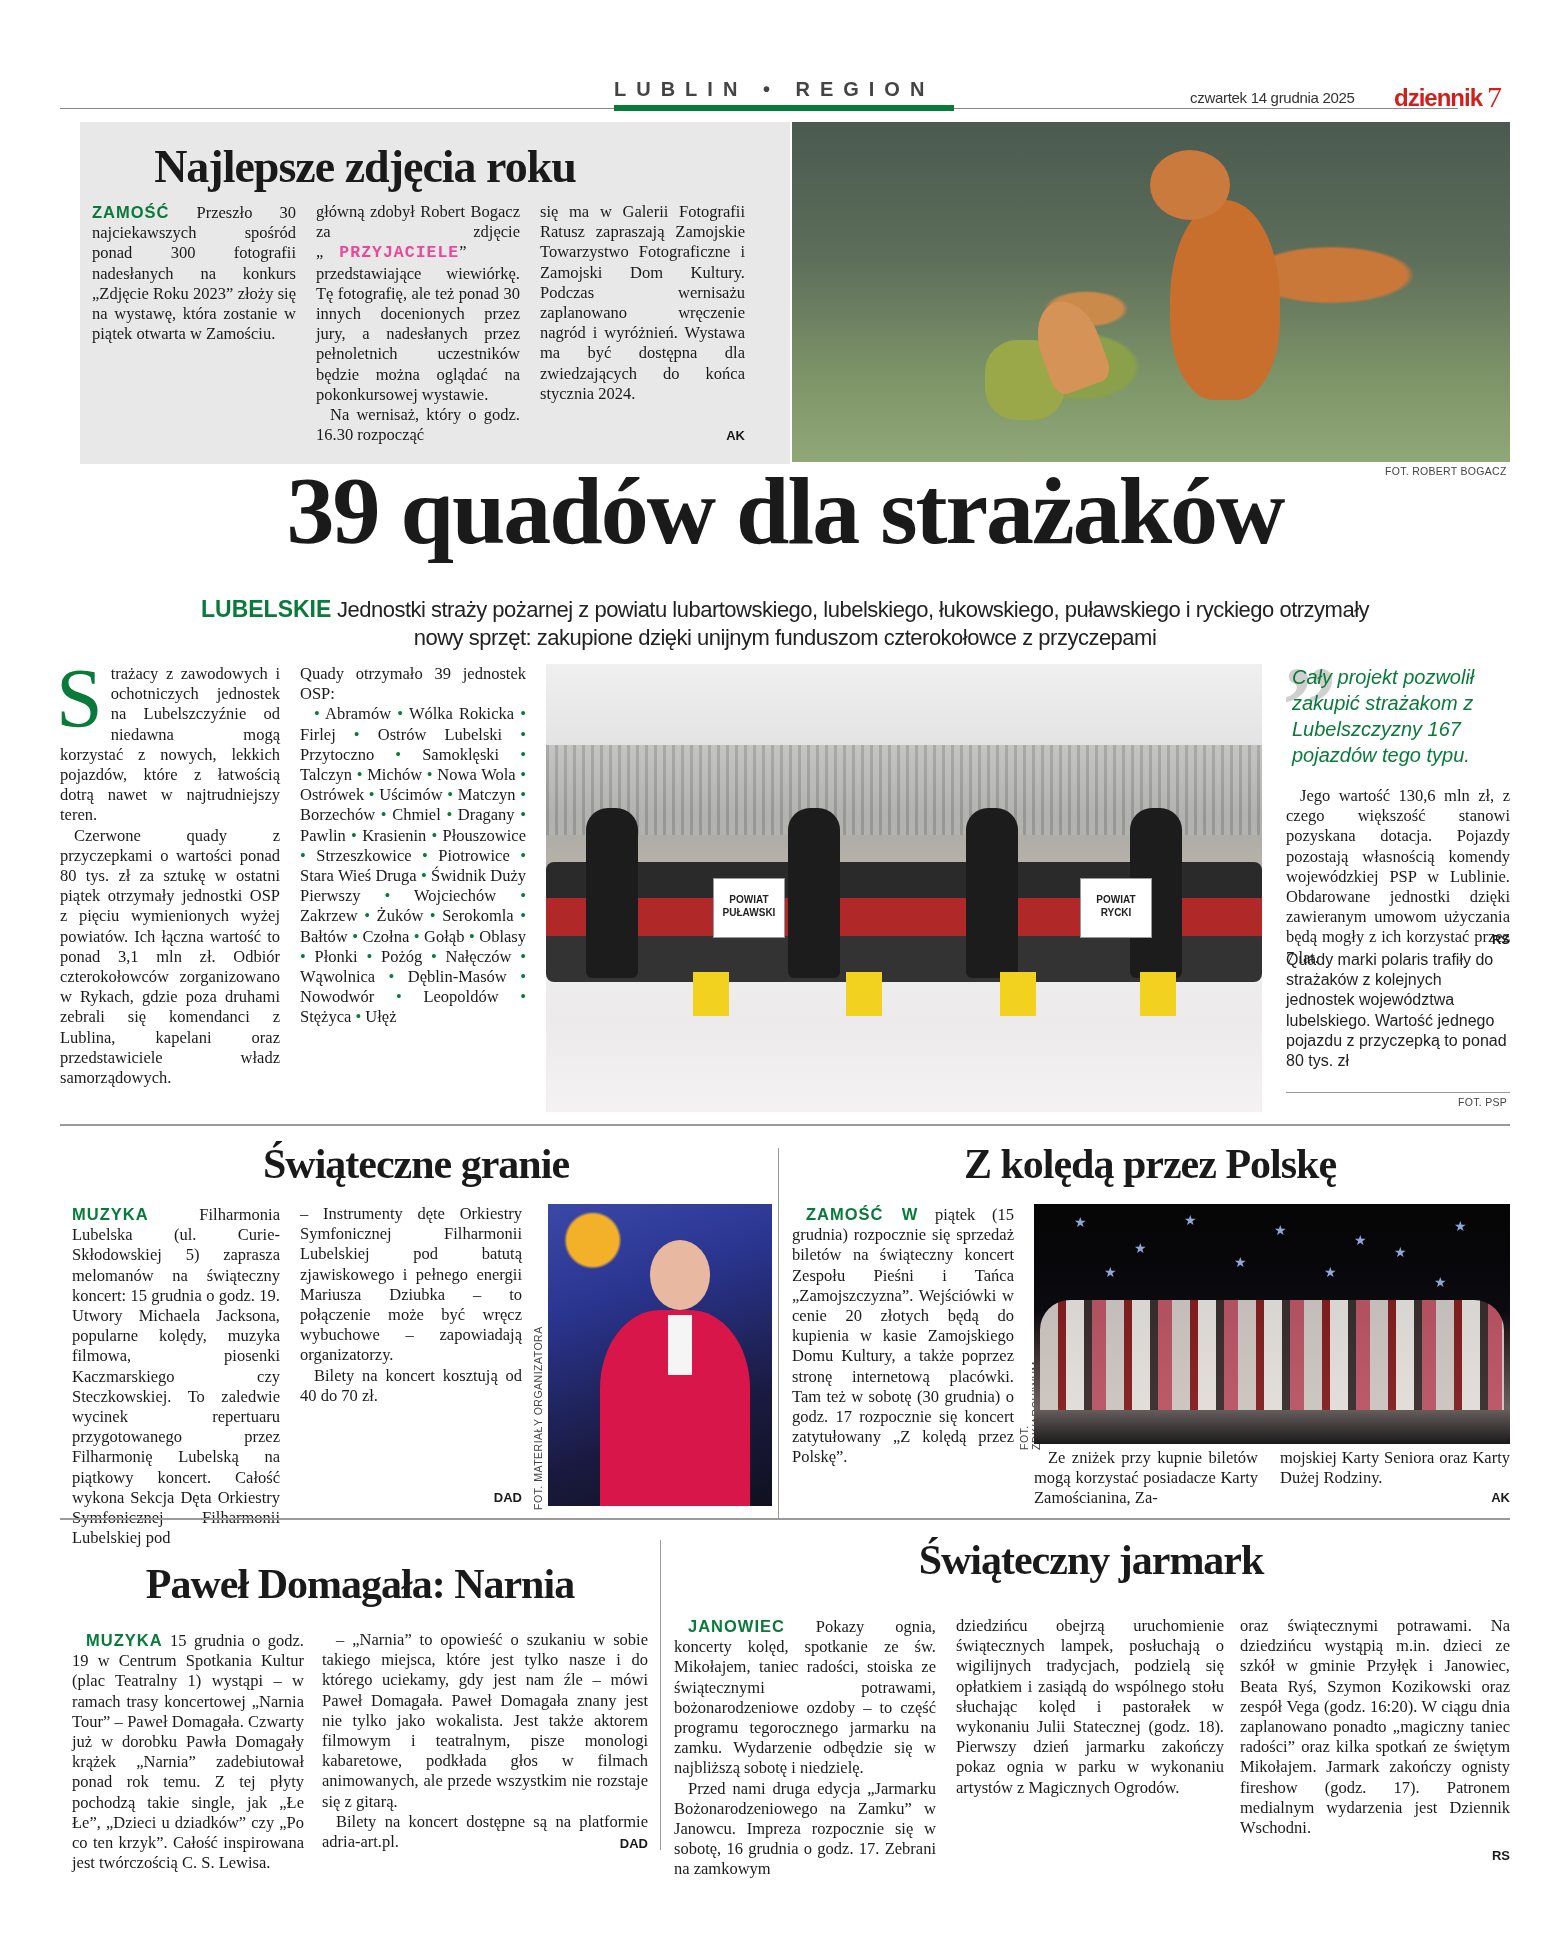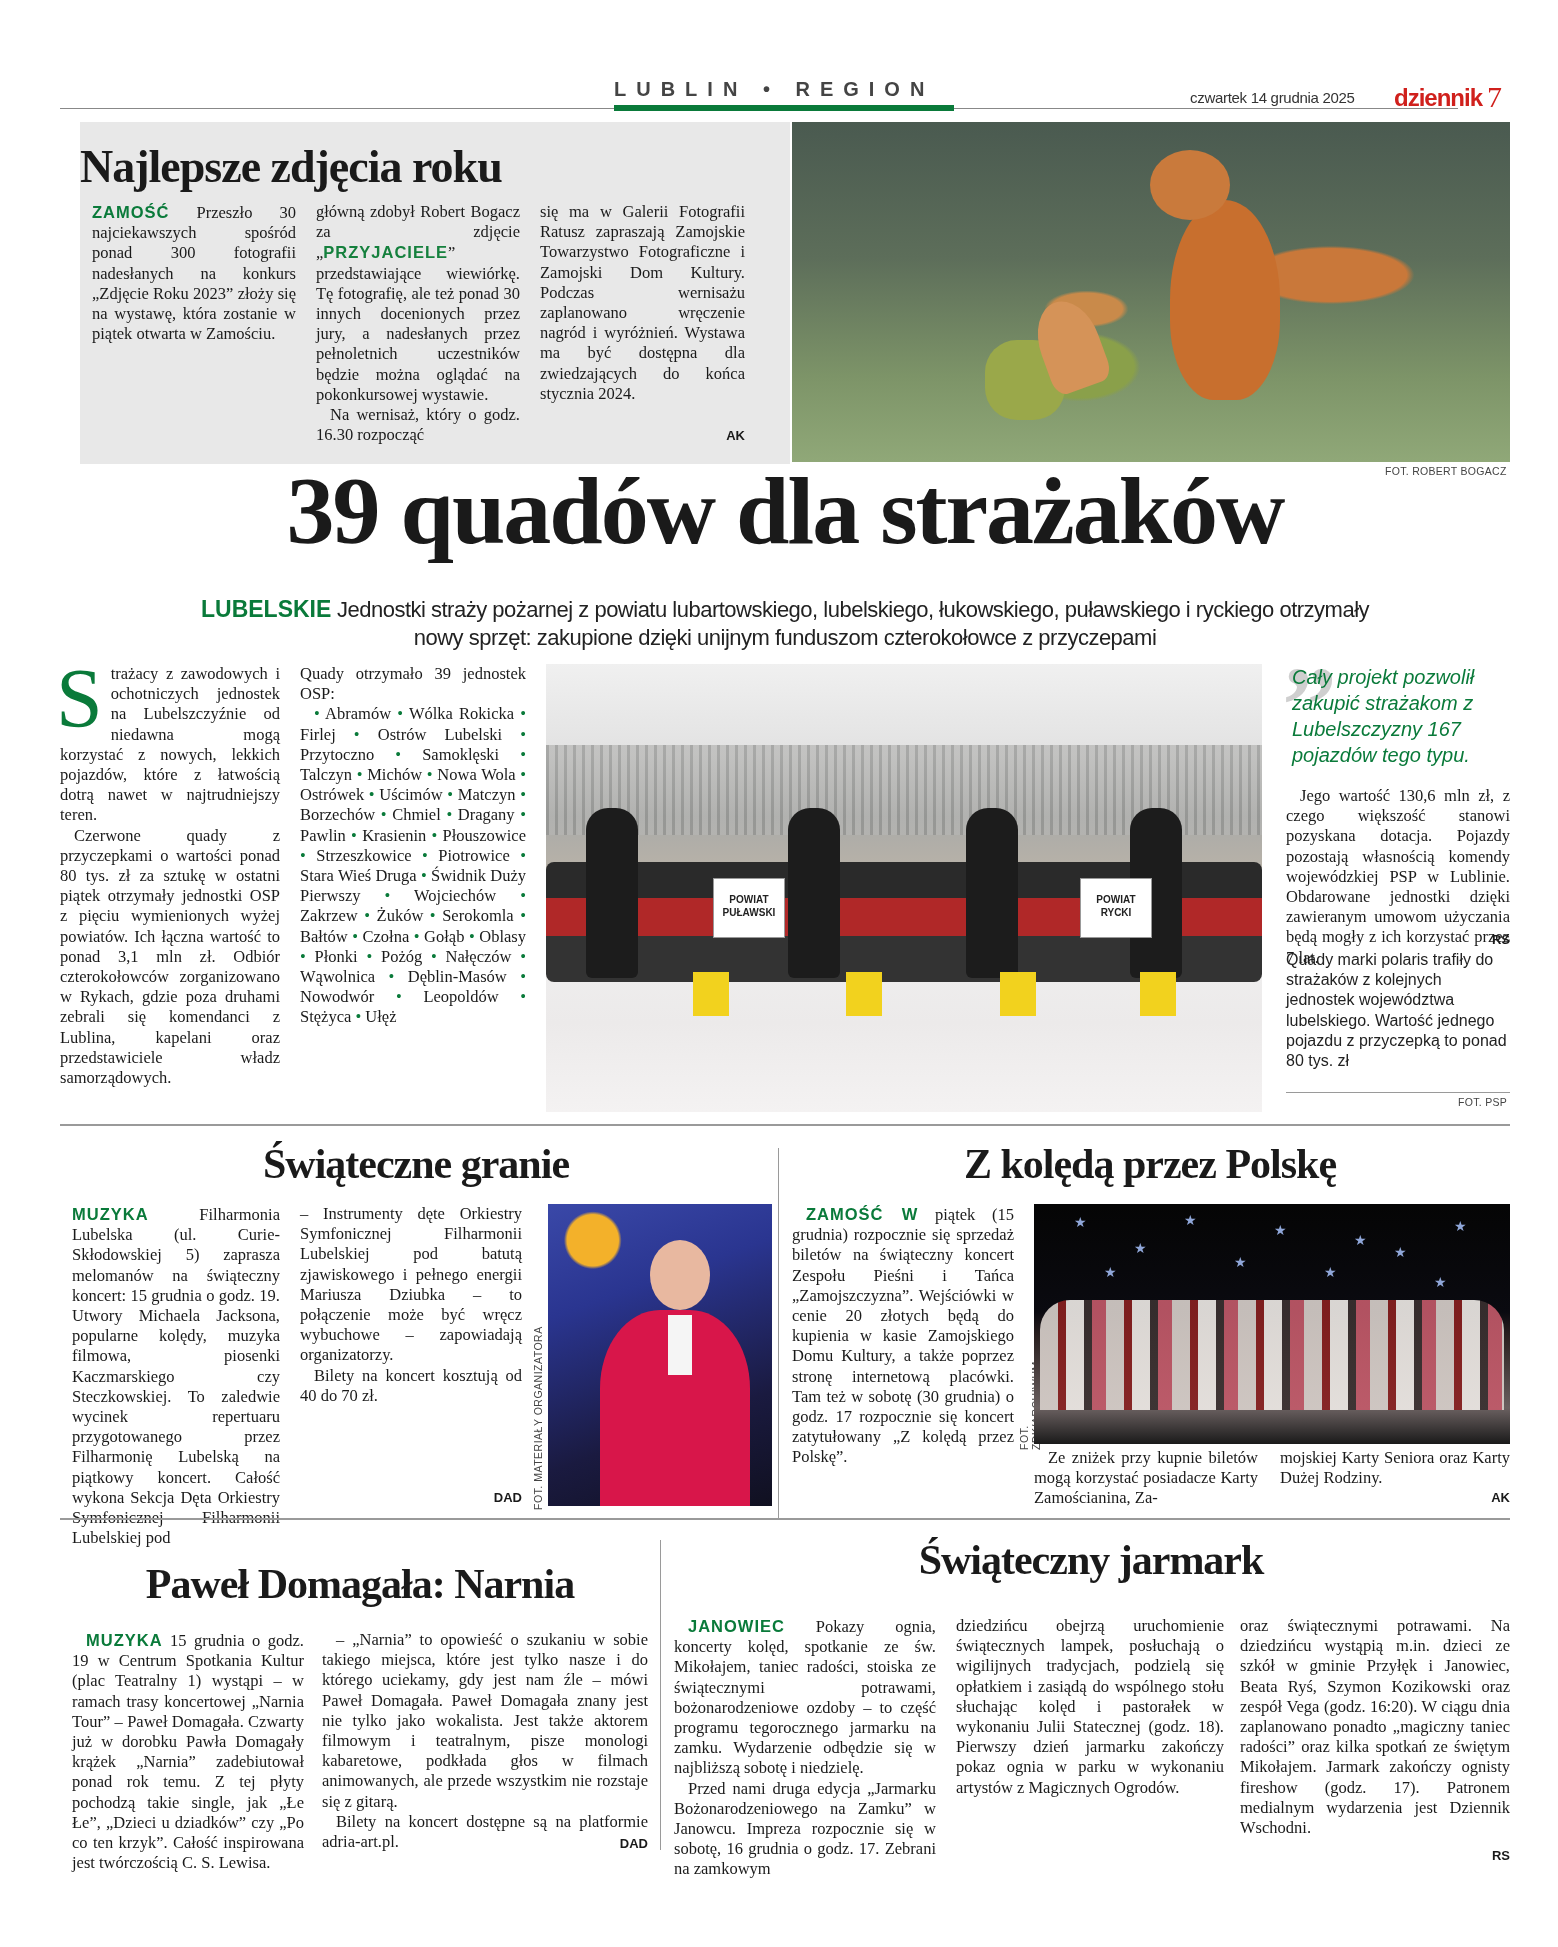--- a/index.html
+++ b/index.html
@@ -10,26 +10,26 @@
   
   .section-label { left: 606px; top: 78px; font-family: "Liberation Sans", "DejaVu Sans", sans-serif; font-size: 20px; letter-spacing: 10px; color: #444; font-weight: 700; margin-left: 8px; }
   .section-rule { left: 60px; top: 108px; width: 1398px; height: 1px; background: #888; }
   .section-green { left: 614px; top: 105px; width: 340px; height: 6px; background: #0a7a3a; }
   .date-text { left: 1190px; top: 89px; font-family: "Liberation Sans", "DejaVu Sans", sans-serif; font-size: 15px; color: #333; letter-spacing: -0.3px; }
   .brand { left: 1394px; top: 84px; font-family: "Liberation Sans", "DejaVu Sans", sans-serif; font-size: 24px; font-weight: bold; color: #d0201c; letter-spacing: -1px; }
   .page-num { left: 1487px; top: 80px; font-family: "Liberation Serif", serif; font-size: 30px; color: #d0201c; }
 
   
   .grey-box { left: 80px; top: 122px; width: 710px; height: 342px; background: #e8e8e8; }
-  .h-top { left: 80px; top: 140px; width: 570px; font-size: 46px; font-weight: bold; letter-spacing: -1px; font-family: Liberation Serif, serif; }
+  .h-top { left: 80px; top: 140px; width: 570px; text-align: center; font-size: 46px; font-weight: bold; letter-spacing: -1px; font-family: Liberation Serif, serif; }
   .col { font-size: 16.5px; line-height: 20.2px; text-align: justify; hyphens: manual; }
   .col p { text-indent: 0; }
   .col p + p { text-indent: 14px; }
   .kicker { font-family: "Liberation Sans", "DejaVu Sans", sans-serif; font-weight: bold; color: #0a7a3a; letter-spacing: 1px; }
-  .green-bold { font-family: Liberation Sans, sans-serif; font-weight: bold; color: #15803d; letter-spacing: 1px; }
+  .green-bold { font-family: Liberation Mono, monospace; font-weight: bold; color: #ec4899; letter-spacing: 1px; margin-left: 16px; }
   .sig { font-family: "Liberation Sans", "DejaVu Sans", sans-serif; font-weight: bold; font-size: 13px; text-align: right; }
   .credit { font-family: "Liberation Sans", "DejaVu Sans", sans-serif; font-size: 10.5px; color: #444; letter-spacing: 0.3px; }
 
   
   .photo-squirrel { left: 792px; top: 122px; width: 718px; height: 340px; overflow: hidden;
     background: radial-gradient(ellipse at 75% 45%, #c9783a 0 10%, transparent 11%),
                 radial-gradient(ellipse at 41% 55%, #c98a4a 0 6%, transparent 7%),
                 radial-gradient(ellipse at 40% 72%, #8aa04a 0 9%, transparent 10%),
                 linear-gradient(180deg, #4a5a50 0%, #5d6e5a 40%, #7d9468 75%, #90a878 100%); }
   .sq-body { left: 1170px; top: 200px; width: 110px; height: 200px; border-radius: 50% 50% 40% 40%; background: #c86f2e; }

